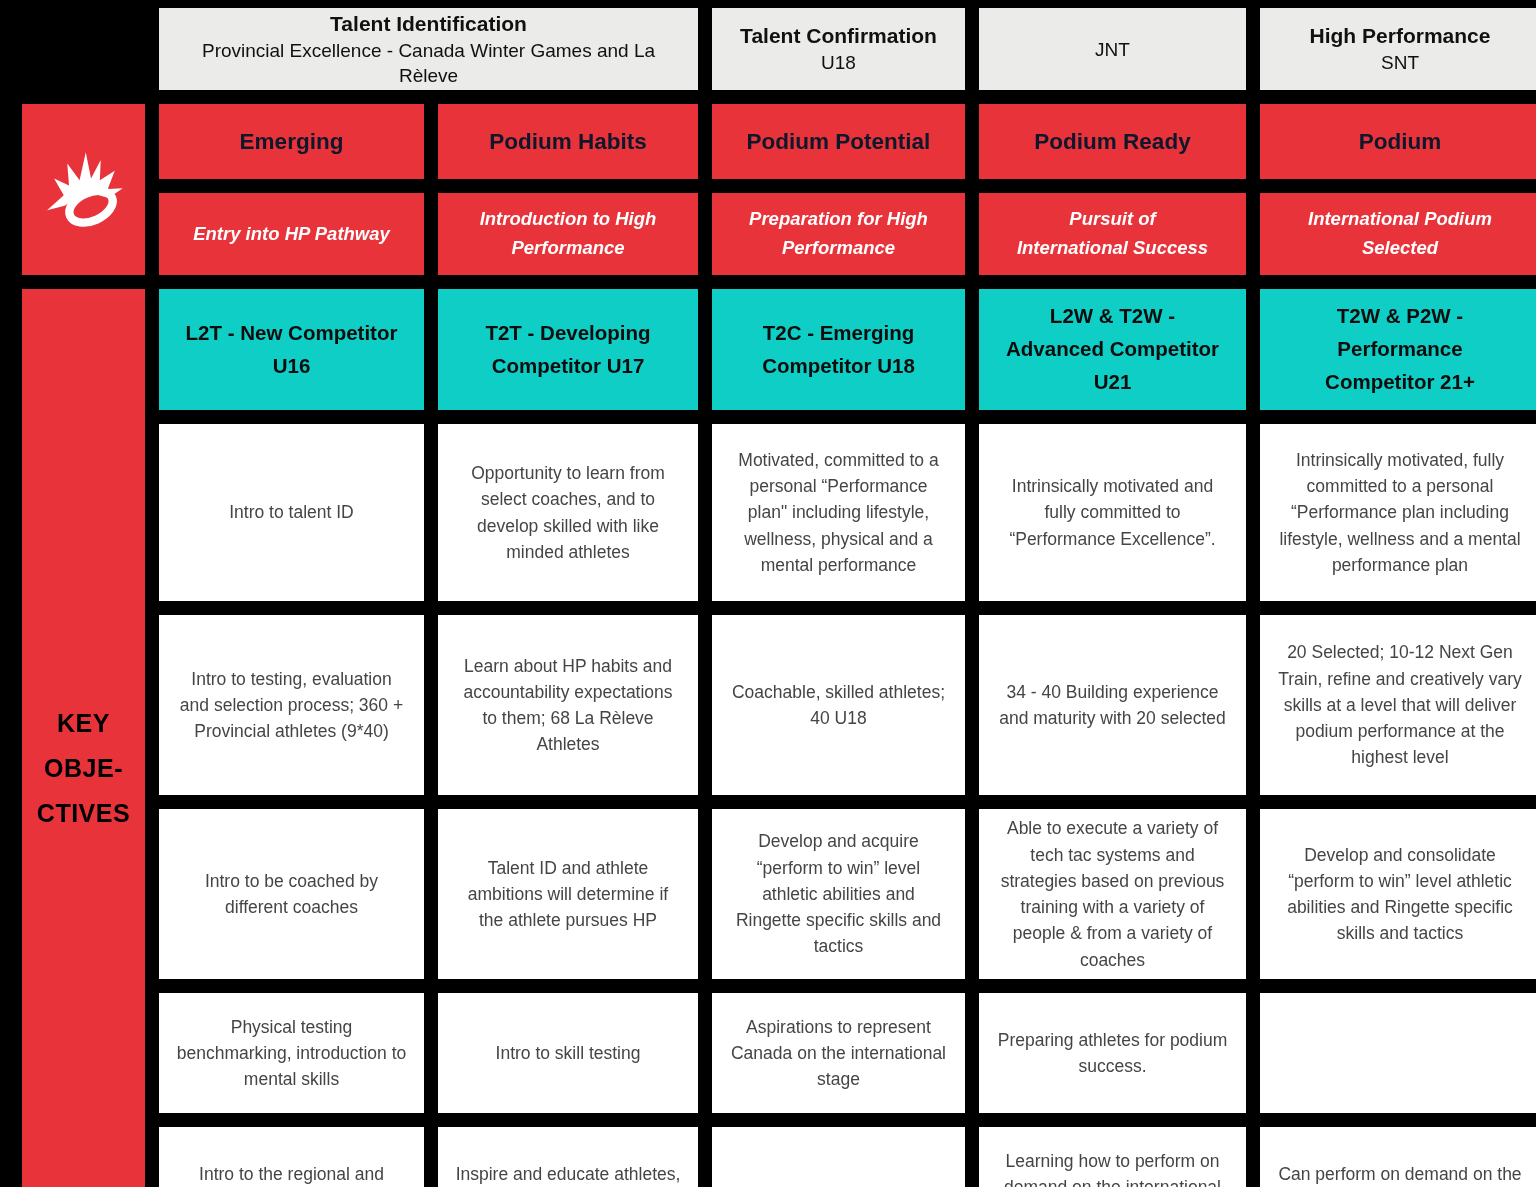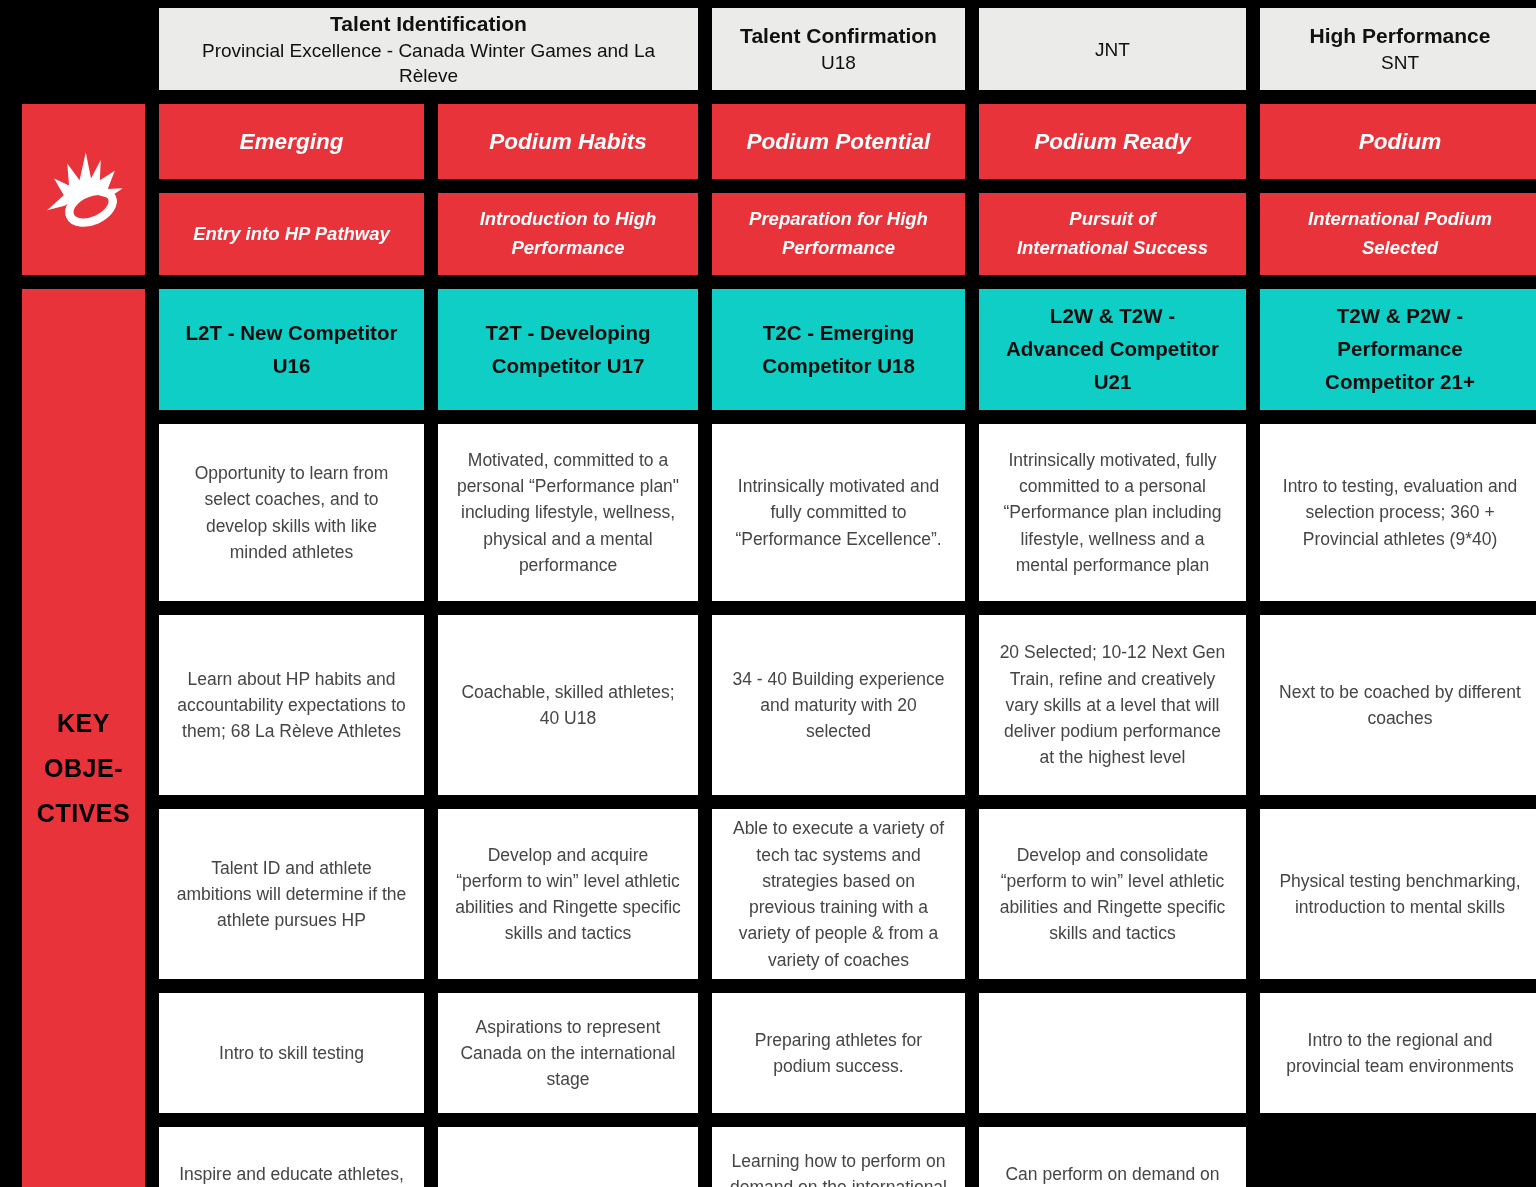--- a/index.html
+++ b/index.html
@@ -22,22 +22,22 @@
     display:flex;align-items:center;justify-content:center;
     flex-direction:column;text-align:center;
     box-sizing:border-box;padding:6px 14px;
   }
   .corner{background:#000;}
   .phase{background:#EBEBE9;color:#111;}
   .phase-title{font-weight:bold;font-size:21px;line-height:1.3;}
   .phase-sub{font-size:19px;line-height:1.3;margin-top:2px;}
   .phase-merged{grid-column:2 / span 2;}
   .stage{
-    background:#E8333B;color:#ffffff;
-    font-weight:bold;font-style:italic;font-size:22.5px;
+    background:#E8333B;color:#0f172a;
+    font-weight:bold;font-size:22.5px;
   }
   .stage-desc{
     background:#E8333B;color:#fff;
     font-weight:bold;font-style:italic;font-size:18.5px;line-height:1.55;
     padding:6px 34px;
   }
   .ltad{
     background:#0FCEC5;color:#0d0d0d;
     font-weight:bold;font-size:20.5px;line-height:1.6;
     padding:6px 24px;
@@ -109,32 +109,33 @@
       <span>OBJE-</span>
       <span>CTIVES</span>
     </div>
 
     <div class="cell ltad">L2T - New Competitor U16</div>
     <div class="cell ltad">T2T - Developing Competitor U17</div>
     <div class="cell ltad">T2C - Emerging Competitor U18</div>
     <div class="cell ltad">L2W &amp; T2W - Advanced Competitor U21</div>
     <div class="cell ltad">T2W &amp; P2W - Performance Competitor 21+</div>
 
-    <div class="cell obj">Opportunity to learn from select coaches, and to develop skills with like minded athletes</div>
+    <div class="cell obj">Intro to talent ID</div>
+    <div class="cell obj">Opportunity to learn from select coaches, and to develop skilled with like minded athletes</div>
     <div class="cell obj">Motivated, committed to a personal “Performance plan" including lifestyle, wellness, physical and a mental performance</div>
     <div class="cell obj">Intrinsically motivated and fully committed to “Performance Excellence”.</div>
     <div class="cell obj">Intrinsically motivated, fully committed to a personal “Performance plan including lifestyle, wellness and a mental performance plan</div>
 
     <div class="cell obj">Intro to testing, evaluation and selection process;  360 + Provincial athletes (9*40)</div>
     <div class="cell obj">Learn about HP habits and accountability expectations to them; 68 La Rèleve Athletes</div>
     <div class="cell obj">Coachable, skilled athletes; 40 U18</div>
     <div class="cell obj">34 -  40 Building experience and maturity with 20 selected</div>
     <div class="cell obj">20 Selected; 10-12 Next Gen Train, refine and creatively vary skills at a level that will deliver podium performance at the highest level</div>
 
-    <div class="cell obj">Next to be coached by different coaches</div>
+    <div class="cell obj">Intro to be coached by different coaches</div>
     <div class="cell obj">Talent ID and athlete ambitions will determine if the athlete pursues HP</div>
     <div class="cell obj">Develop and acquire “perform to win” level athletic abilities and Ringette specific skills and tactics</div>
     <div class="cell obj">Able to execute a variety of tech tac systems and strategies based on previous training with a variety of people &amp; from a variety of coaches</div>
     <div class="cell obj">Develop and consolidate “perform to win” level athletic abilities and Ringette specific skills and tactics</div>
 
     <div class="cell obj">Physical testing benchmarking, introduction to mental skills</div>
     <div class="cell obj">Intro to skill testing</div>
     <div class="cell obj">Aspirations to represent Canada on the international stage</div>
     <div class="cell obj">Preparing athletes for podium success.</div>
     <div class="cell obj"></div>

